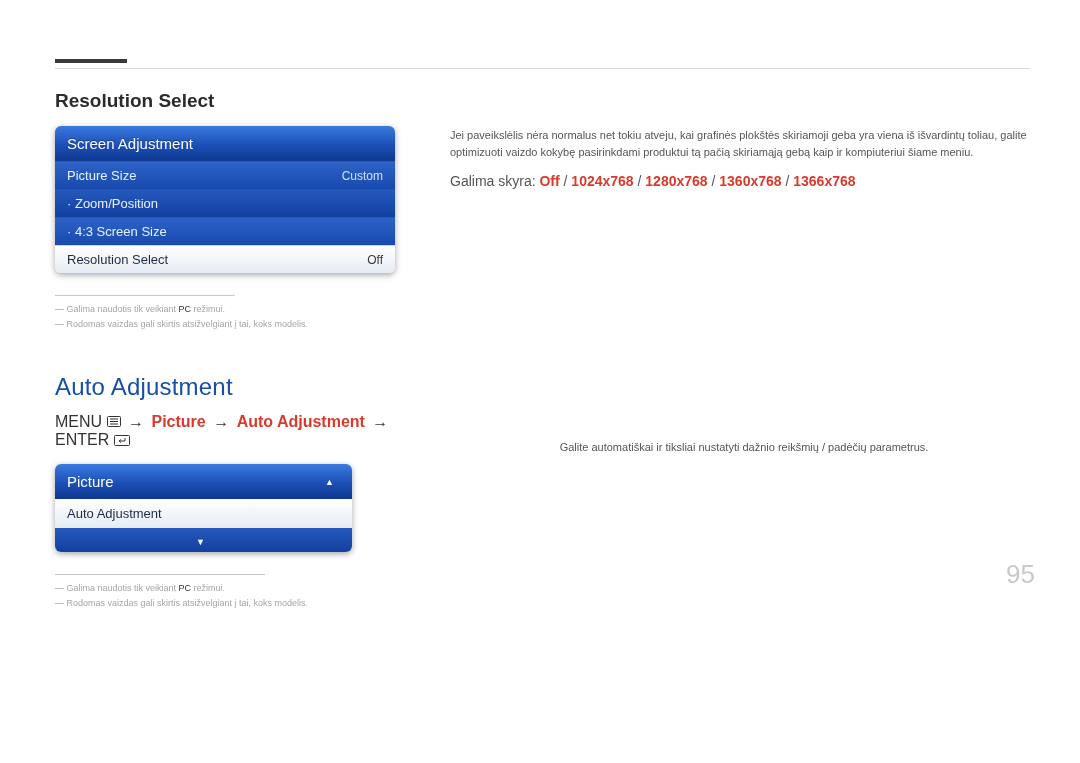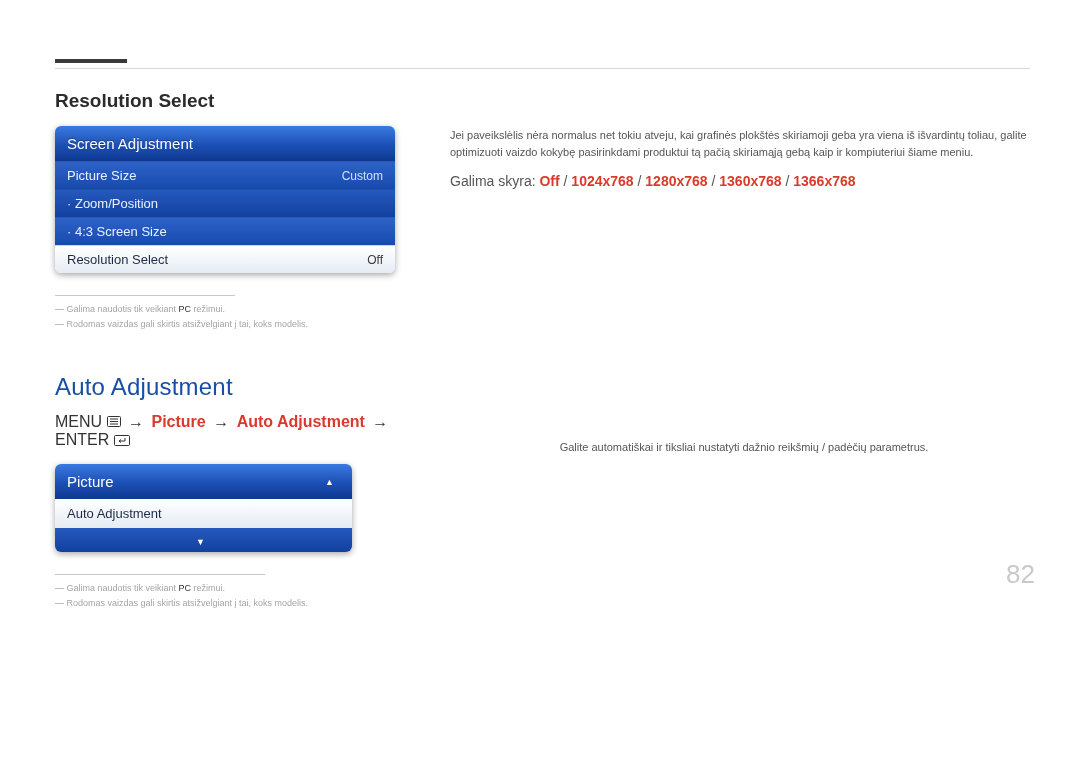--- a/index.html
+++ b/index.html
@@ -127,14 +127,14 @@
         <span class="sep"> / </span><span class="red">1280x768</span>
         <span class="sep"> / </span><span class="red">1360x768</span>
         <span class="sep"> / </span><span class="red">1366x768</span>
       </p>
       <div class="right2">
         <p class="para" style="margin-top:200px">Galite automatiškai ir tiksliai nustatyti dažnio reikšmių / padėčių parametrus.</p>
       </div>
     </div>
   </div>
 
-  <div class="pnum">82</div>
+  <div class="pnum">95</div>
 </div>
 
 </body></html>

